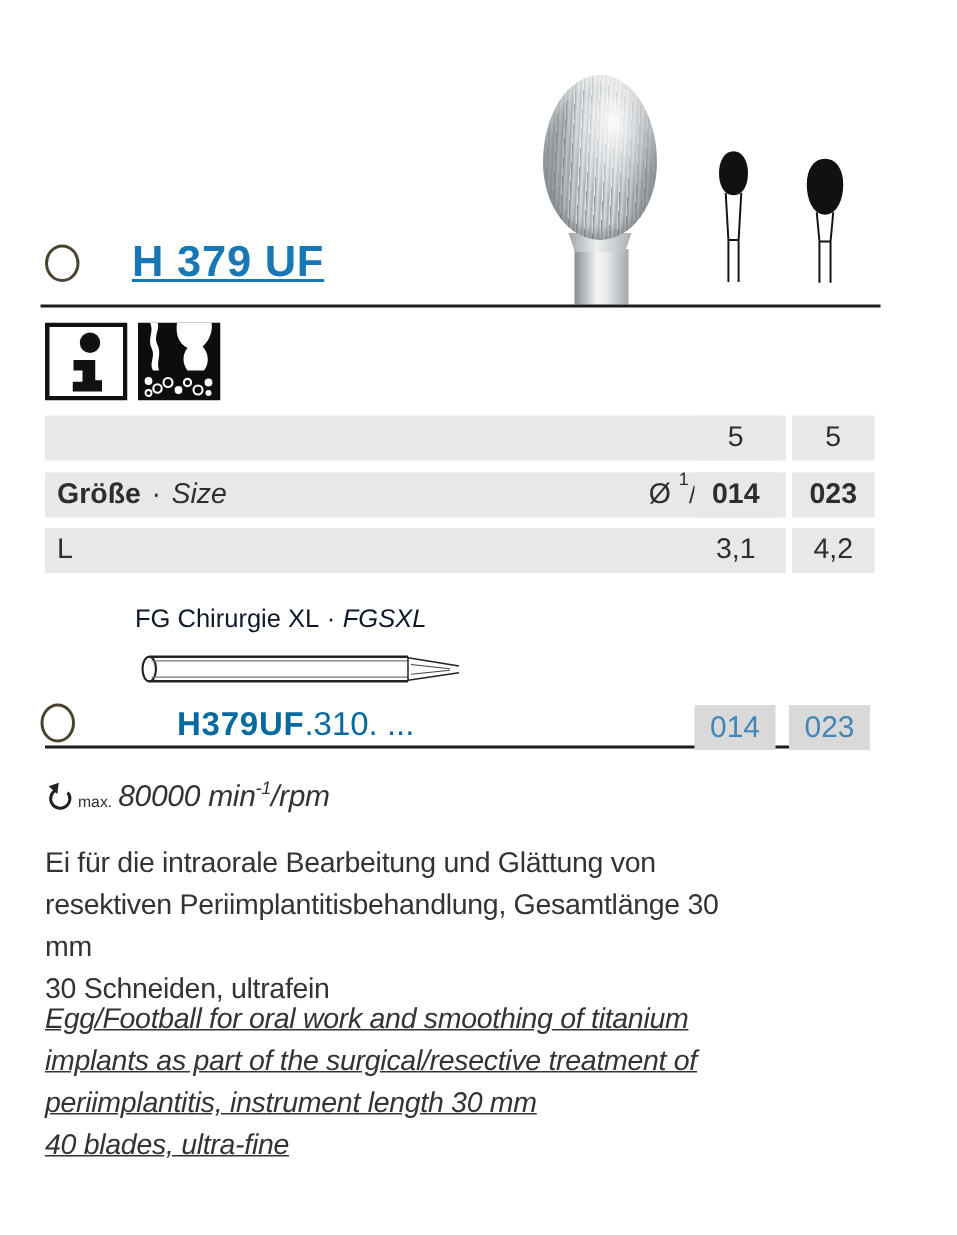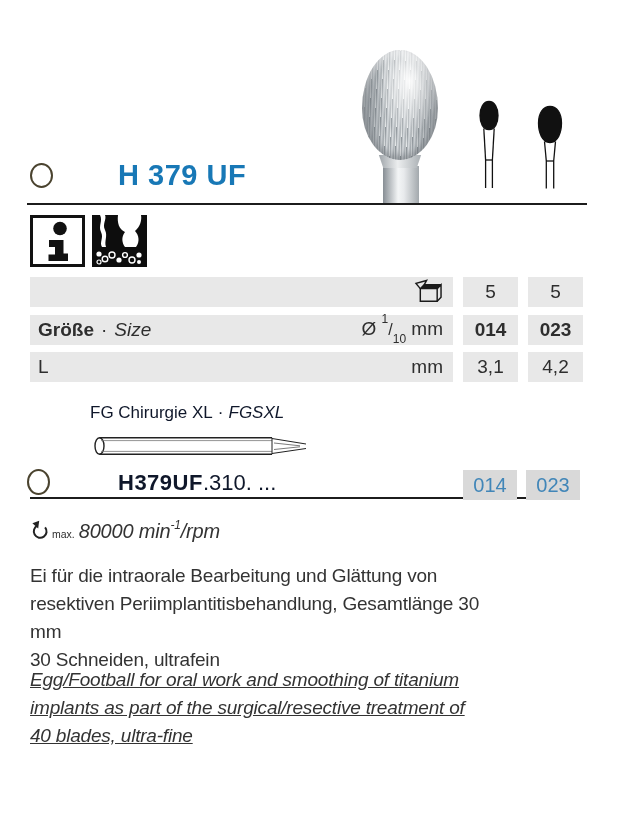--- a/index.html
+++ b/index.html
@@ -11,23 +11,24 @@
 
   
   .circle-marker {
     position:absolute; box-sizing:border-box;
     border:2px solid #4a432f; border-radius:50%; background:#fff;
   }
   .circle-top  { left:30px; top:163px; width:23px; height:25px; }
   .circle-order{ left:27px; top:469px; width:23px; height:26px; }
 
   .title {
-    position:absolute; left:118px; top:161px;
+    position:absolute; left:88px; top:161px;
     font-size:29px; font-weight:bold; color:#1878b6; line-height:1;
     letter-spacing:0.5px;
+    text-decoration:underline;
   }
 
   .rule { position:absolute; height:2px; background:#1c1c1c; }
   .rule-header { left:27px; top:203px; width:560px; }
   .rule-order  { left:30px; top:497px; width:550px; z-index:1; }
 
   
   .bur-head {
     position:absolute; left:362px; top:50px; width:76px; height:110px;
     border-radius:50% 50% 50% 50% / 53% 53% 47% 47%;
@@ -51,41 +52,41 @@
   .picto { position:absolute; top:215px; }
   .picto-info  { left:30px; }
   .picto-teeth { left:92px; }
 
   
   .row {
     position:absolute; height:30px; background:#e8e8e8;
     display:flex; align-items:center; box-sizing:border-box;
     font-size:19px; color:#2e2e2e;
   }
-  .row-main { left:30px; width:423px; padding:0 10px 0 8px; }
+  .row-main { left:30px; width:494px; padding:0 10px 0 8px; }
   .row-cell { width:55px; justify-content:center; }
   .r1 { top:277px; } .r2 { top:315px; } .r3 { top:352px; }
   .c1 { left:463px; } .c2 { left:528px; }
   .bold { font-weight:bold; }
   .lbl-bold { font-weight:bold; }
   .lbl-italic { font-style:italic; }
   .sep { margin:0 7px; }
   .spacer { flex:1; }
   .unit sup { font-size:12px; position:relative; top:-5px; }
   .unit sub { font-size:12px; position:relative; top:3px; }
   .frac-slash { font-size:16px; }
   .pkg-icon { margin-left:auto; display:block; }
 
   
   .fg-label { position:absolute; left:90px; top:403px; font-size:17px; color:#0f172a; }
   .fg-label .sep { margin:0 5px; }
   .shank-svg { position:absolute; left:88px; top:432px; }
 
   
-  .order-code { position:absolute; left:118px; top:470px; font-size:22px; color:#0f172a; z-index:2; }
+  .order-code { position:absolute; left:118px; top:470px; font-size:22px; color:#0369a1; z-index:2; }
   .order-code .code-bold { font-weight:bold; letter-spacing:0.5px; }
   .order-box {
     position:absolute; top:470px; width:54px; height:30px; background:#d9d9d9;
     color:#4186b8; font-size:20px; display:flex; align-items:center; justify-content:center;
     z-index:2;
   }
   .ob1 { left:463px; } .ob2 { left:526px; }
 
   
   .rpm-row { position:absolute; left:30px; top:519px; display:flex; align-items:flex-end; }
@@ -218,16 +219,17 @@
   <div class="desc desc-de">
     <div>Ei für die intraorale Bearbeitung und Glättung von</div>
     <div>resektiven Periimplantitisbehandlung, Gesamtlänge 30</div>
     <div>mm</div>
     <div>30 Schneiden, ultrafein</div>
   </div>
 
   <div class="desc desc-en">
     <div>Egg/Football for oral work and smoothing of titanium</div>
     <div>implants as part of the surgical/resective treatment of</div>
+    <div>periimplantitis, instrument length 30 mm</div>
     <div>40 blades, ultra-fine</div>
   </div>
 
 </div>
 
 </body></html>

